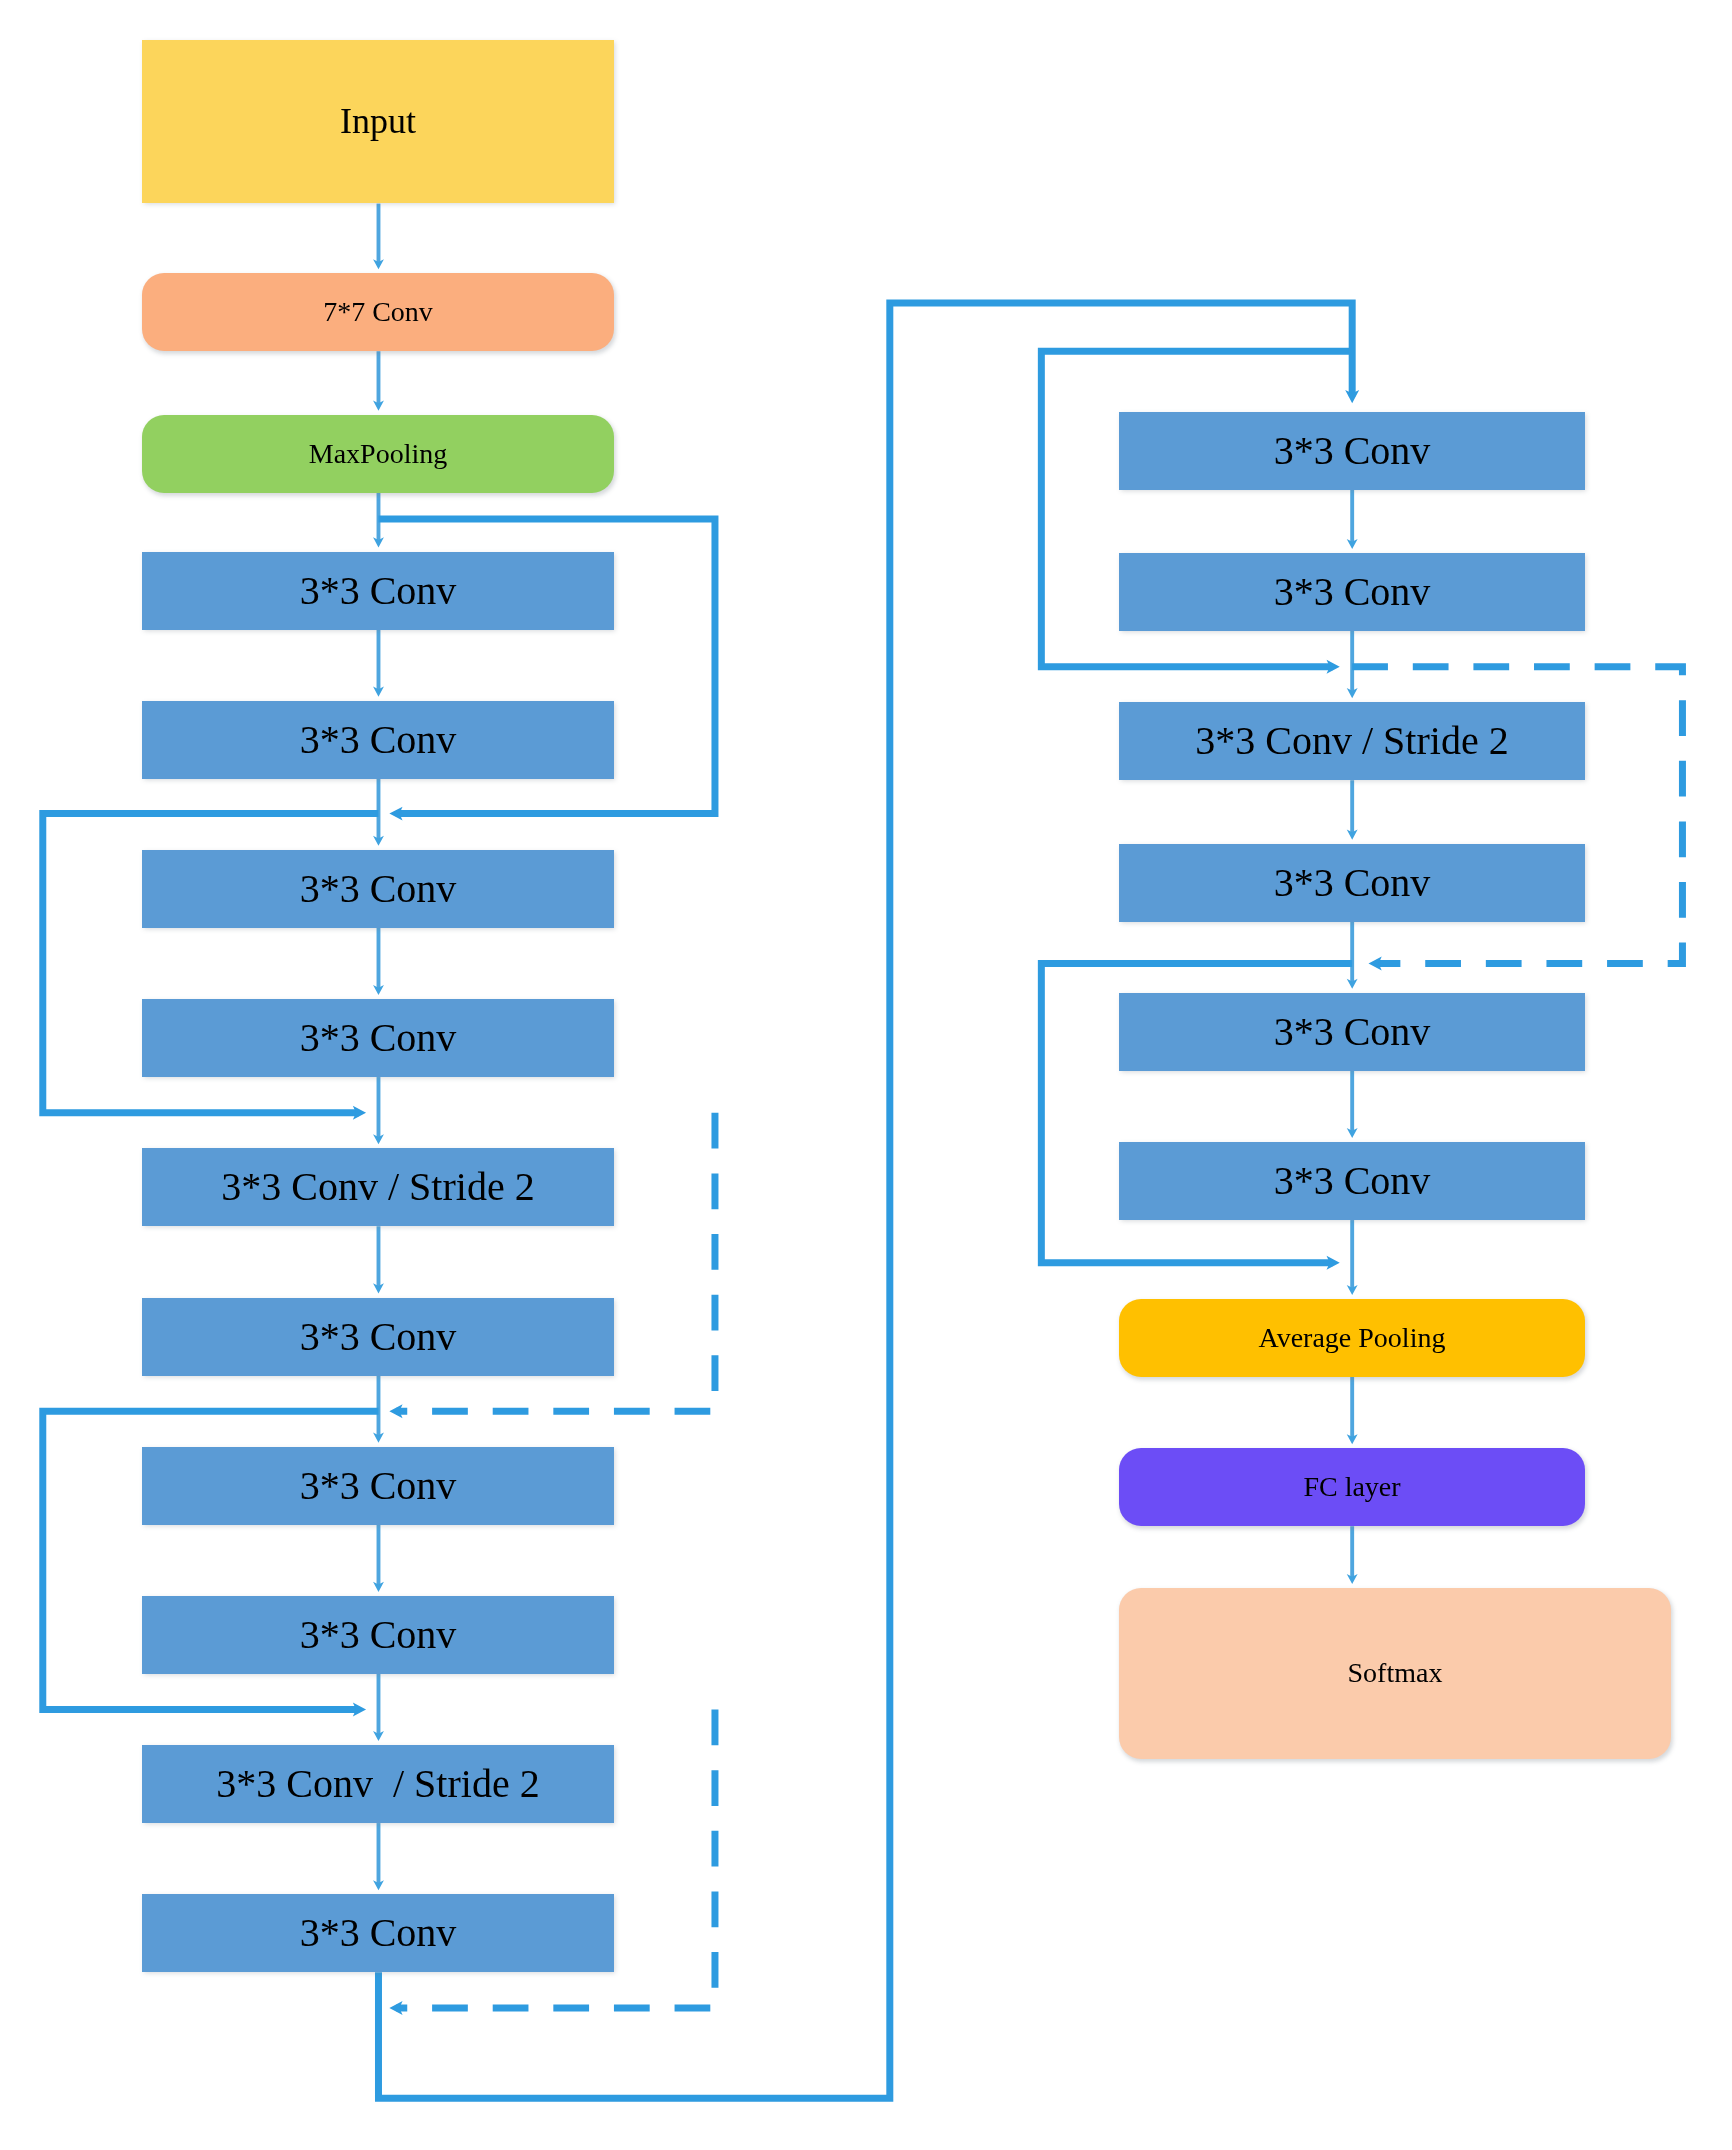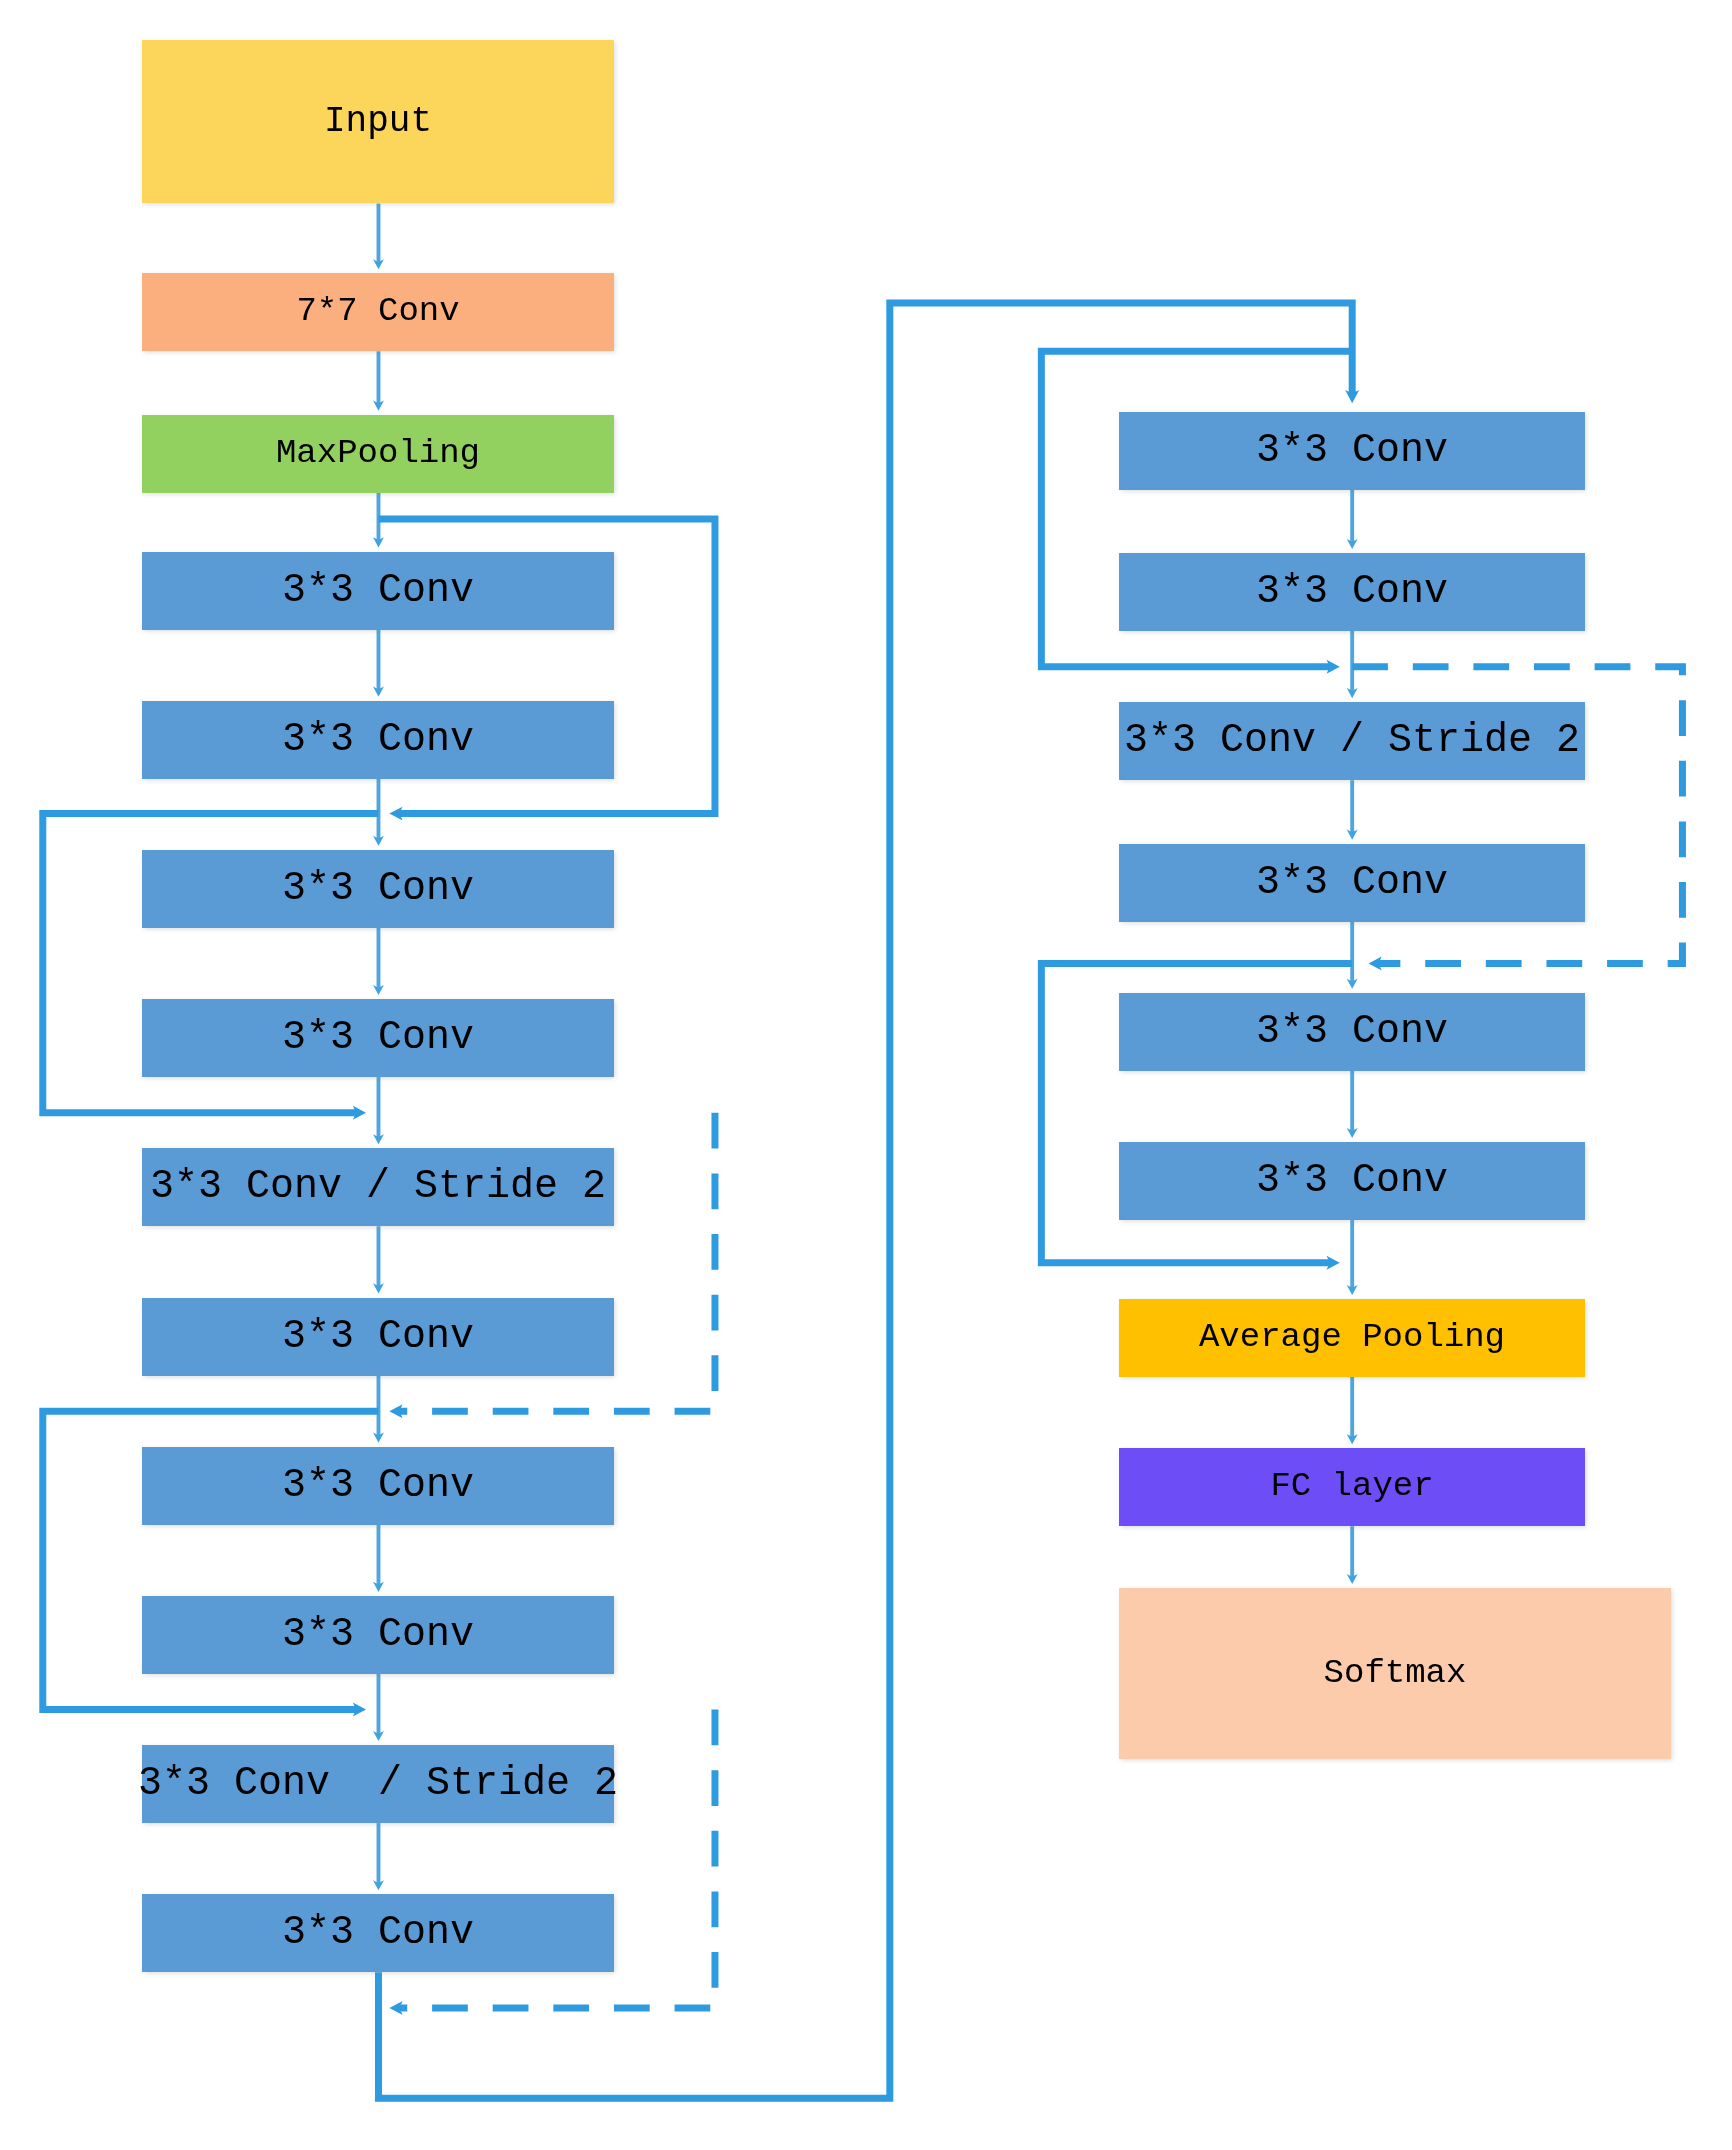--- a/index.html
+++ b/index.html
@@ -1,25 +1,25 @@
 <!DOCTYPE html>
 <html style="font-size:12.4px"><head>
 <meta charset="utf-8">
 <style>
   html,body{margin:0;padding:0;background:#ffffff;}
   body{font-family:"Liberation Serif", serif;}
   #canvas{position:relative;width:1733px;height:2151px;background:#fff;overflow:hidden;}
   #wires{position:absolute;left:0;top:0;width:1733px;height:2151px;}
   .node{position:absolute;display:flex;align-items:center;justify-content:center;
         box-sizing:border-box;text-align:center;color:#000;
-        font-family:Liberation Mono, monospace;
+        font-family:Liberation Serif, serif;
         box-shadow:1.6px 2.3px 4.7px rgba(120,130,140,0.30);}
   .node span{display:block;line-height:1.1;white-space:pre;}
   .n-conv{font-size:40px;}
-  .n-big{font-size:34px;}
+  .n-big{font-size:28px;border-radius:22px;}
   .n-input{font-size:36px;}
 </style>
 </head>
 <body>
 
 <div id="canvas">
 
   <svg id="wires" viewBox="0 0 2230 2768">
     <defs>
       <marker id="ah-thin" markerWidth="16" markerHeight="16" refX="7.5" refY="8" orient="auto" markerUnits="userSpaceOnUse">

